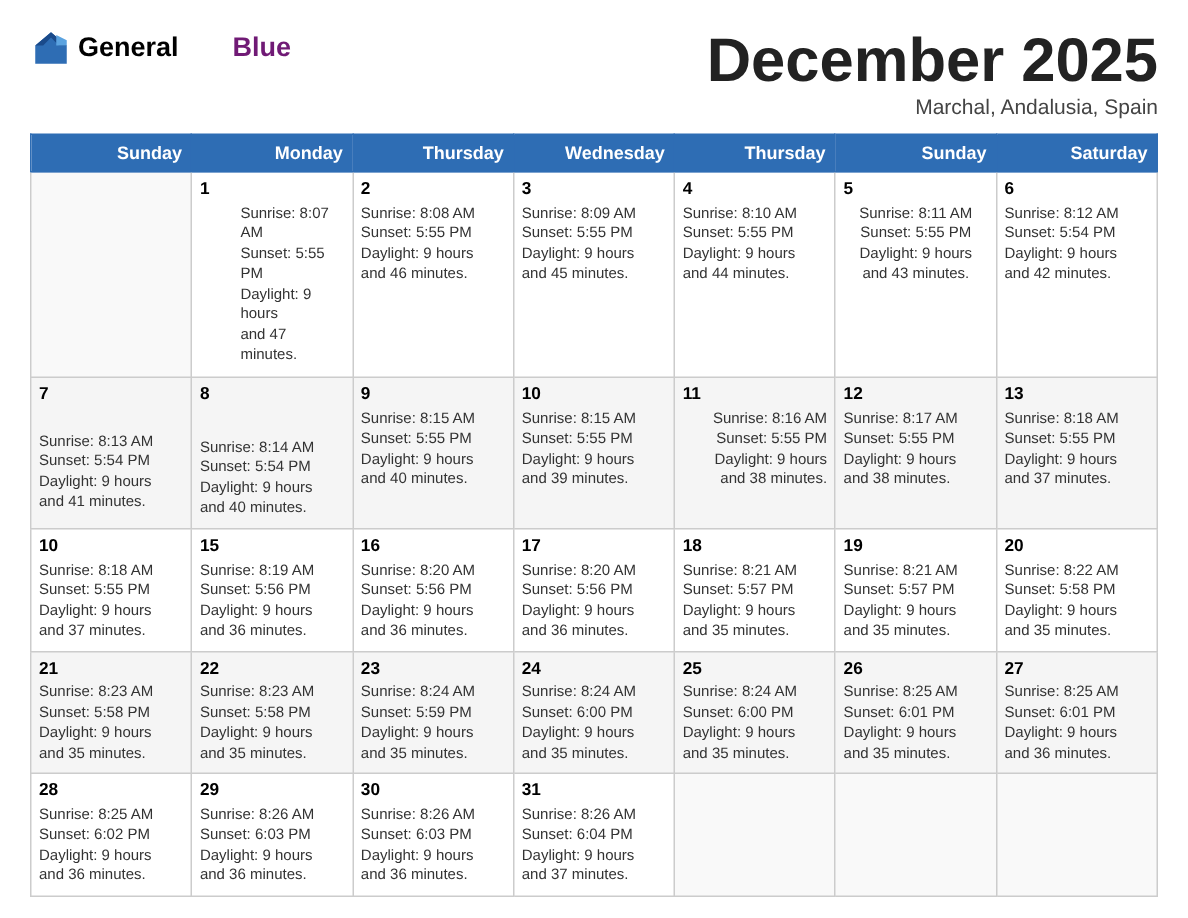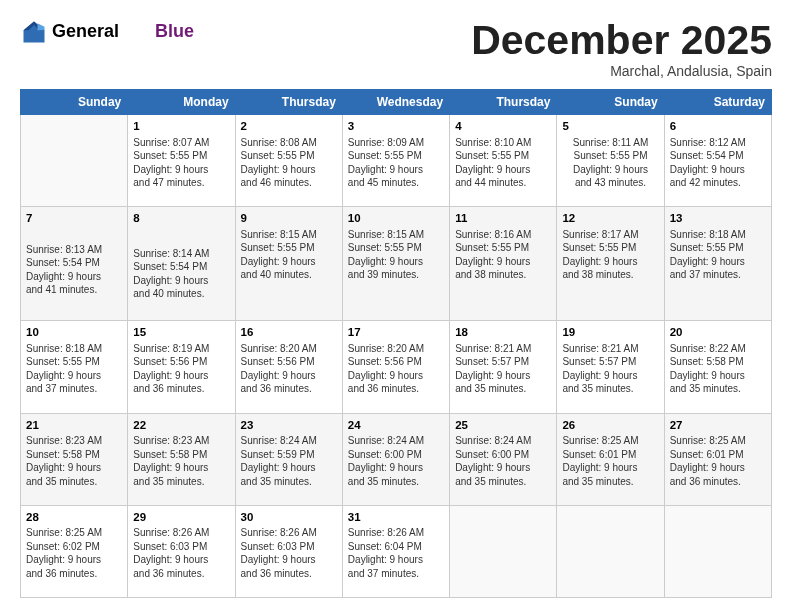--- a/index.html
+++ b/index.html
@@ -128,21 +128,21 @@
         <th>Thursday</th>
         <th>Sunday</th>
         <th>Saturday</th>
       </tr>
     </thead>
     <tbody id="calendar-body">
     <tr>
           <td class="empty-cell" style="background: rgb(245, 245, 245);"></td>
           <td>
             <span class="day-num">1</span>
-            <div class="day-info" style="white-space: pre-line;">Sunrise: 8:07 AM
+            <div class="day-info" style="white-space: pre-line; margin-left: 27px;">Sunrise: 8:07 AM
 Sunset: 5:55 PM
 Daylight: 9 hours
 and 47 minutes.</div>
           </td>
           <td>
             <span class="day-num">2</span>
             <div class="day-info" style="white-space: pre-line;">Sunrise: 8:08 AM
 Sunset: 5:55 PM
 Daylight: 9 hours
 and 46 minutes.</div>
@@ -200,21 +200,21 @@
           </td>
           <td>
             <span class="day-num">10</span>
             <div class="day-info" style="white-space: pre-line;">Sunrise: 8:15 AM
 Sunset: 5:55 PM
 Daylight: 9 hours
 and 39 minutes.</div>
           </td>
           <td>
             <span class="day-num">11</span>
-            <div class="day-info" style="white-space: pre-line;">Sunrise: 8:16 AM
+            <div class="day-info" style="white-space: pre-line; text-align: right;">Sunrise: 8:16 AM
 Sunset: 5:55 PM
 Daylight: 9 hours
 and 38 minutes.</div>
           </td>
           <td>
             <span class="day-num">12</span>
             <div class="day-info" style="white-space: pre-line;">Sunrise: 8:17 AM
 Sunset: 5:55 PM
 Daylight: 9 hours
 and 38 minutes.</div>

